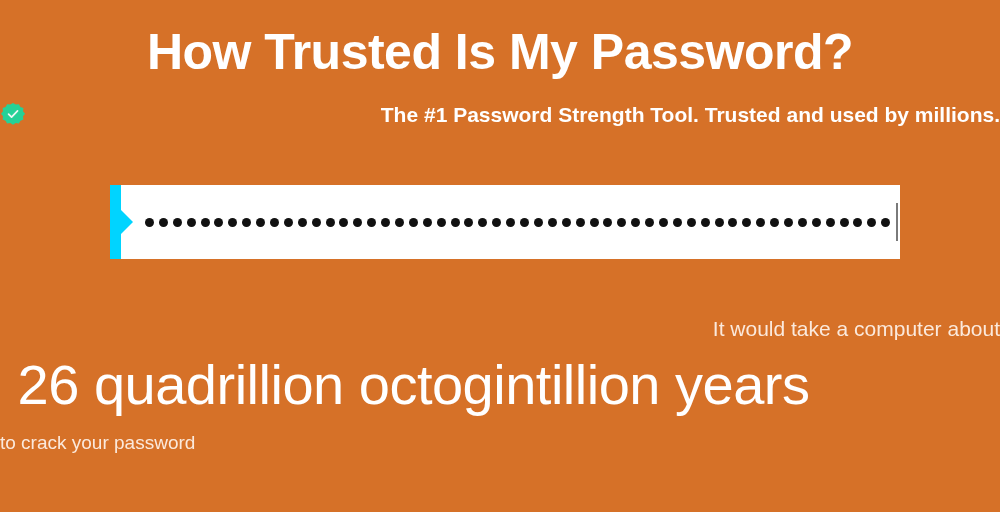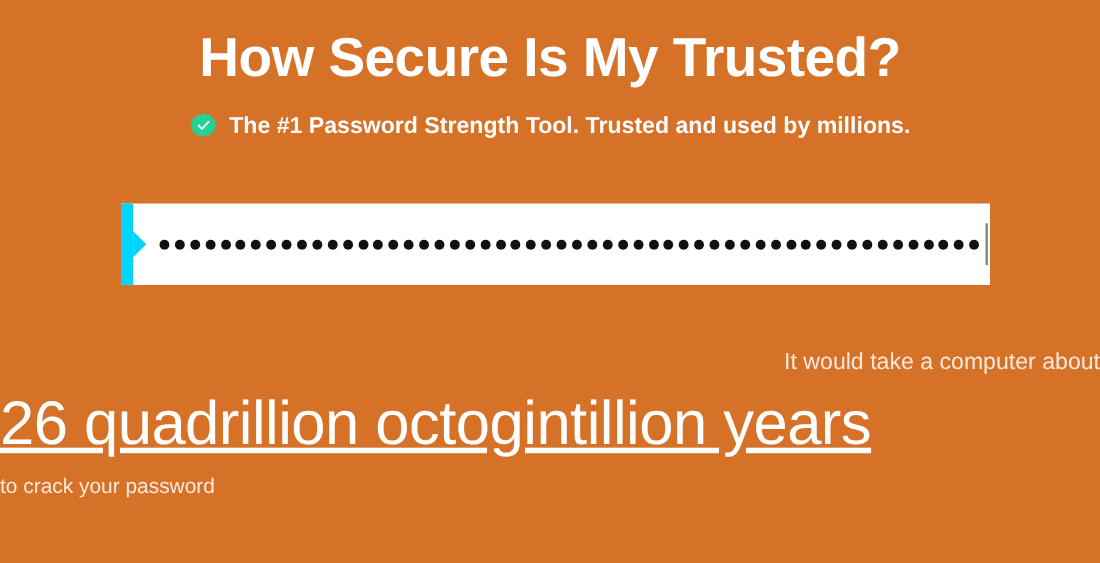--- a/index.html
+++ b/index.html
@@ -35,21 +35,21 @@
     line-height: 64px;
     white-space: nowrap;
   }
   .subtitle-row {
     position: absolute;
     top: 102px;
     left: 0;
     width: 1000px;
     display: flex;
     align-items: center;
-    justify-content: center;
+    justify-content: space-between;
     gap: 10px;
   }
   .verified-badge {
     width: 26px;
     height: 26px;
     display: block;
     flex: 0 0 auto;
   }
   .subtitle-text {
     color: #ffffff;
@@ -135,48 +135,47 @@
     font-size: 21px;
     font-weight: 300;
     line-height: 28px;
     white-space: nowrap;
   }
   .result-time {
     position: absolute;
     top: 352px;
     left: 0;
     width: 827px;
-    text-align: left;
+    text-align: center;
     color: #ffffff;
     font-size: 56px;
     font-weight: 300;
     line-height: 66px;
     letter-spacing: -0.5px;
     white-space: nowrap;
-    text-decoration: underline;
   }
   .result-trail {
     position: absolute;
     top: 430px;
     left: 0;
     width: 1000px;
     text-align: left;
     color: #fbe9dc;
     font-size: 19px;
     font-weight: 300;
     line-height: 26px;
     white-space: nowrap;
   }
 </style>
 </head>
 <body>
 
 <div class="page">
 
-  <div class="title">How Secure Is My Trusted?</div>
+  <div class="title">How Trusted Is My Password?</div>
 
   <div class="subtitle-row">
     <span class="badge-wrap">
       <svg class="verified-badge" viewBox="0 0 40 40" aria-hidden="true">
         <path fill="#25d197" d="M20 1.5 L24.2 4.0 L29.1 3.4 L31.4 7.7 L36.0 9.4 L35.4 14.3 L38.5 18.2 L35.4 22.1 L36.0 27.0 L31.4 28.7 L29.1 33.0 L24.2 32.4 L20 34.9 L15.8 32.4 L10.9 33.0 L8.6 28.7 L4.0 27.0 L4.6 22.1 L1.5 18.2 L4.6 14.3 L4.0 9.4 L8.6 7.7 L10.9 3.4 L15.8 4.0 Z"></path>
         <path fill="none" stroke="#f2f7f4" stroke-width="2.6" stroke-linecap="round" stroke-linejoin="round" d="M13.2 18.6 L17.8 23.2 L27.0 13.6"></path>
       </svg>
     </span>
     <span class="subtitle-text">The #1 Password Strength Tool. Trusted and used by millions.</span>
   </div>

